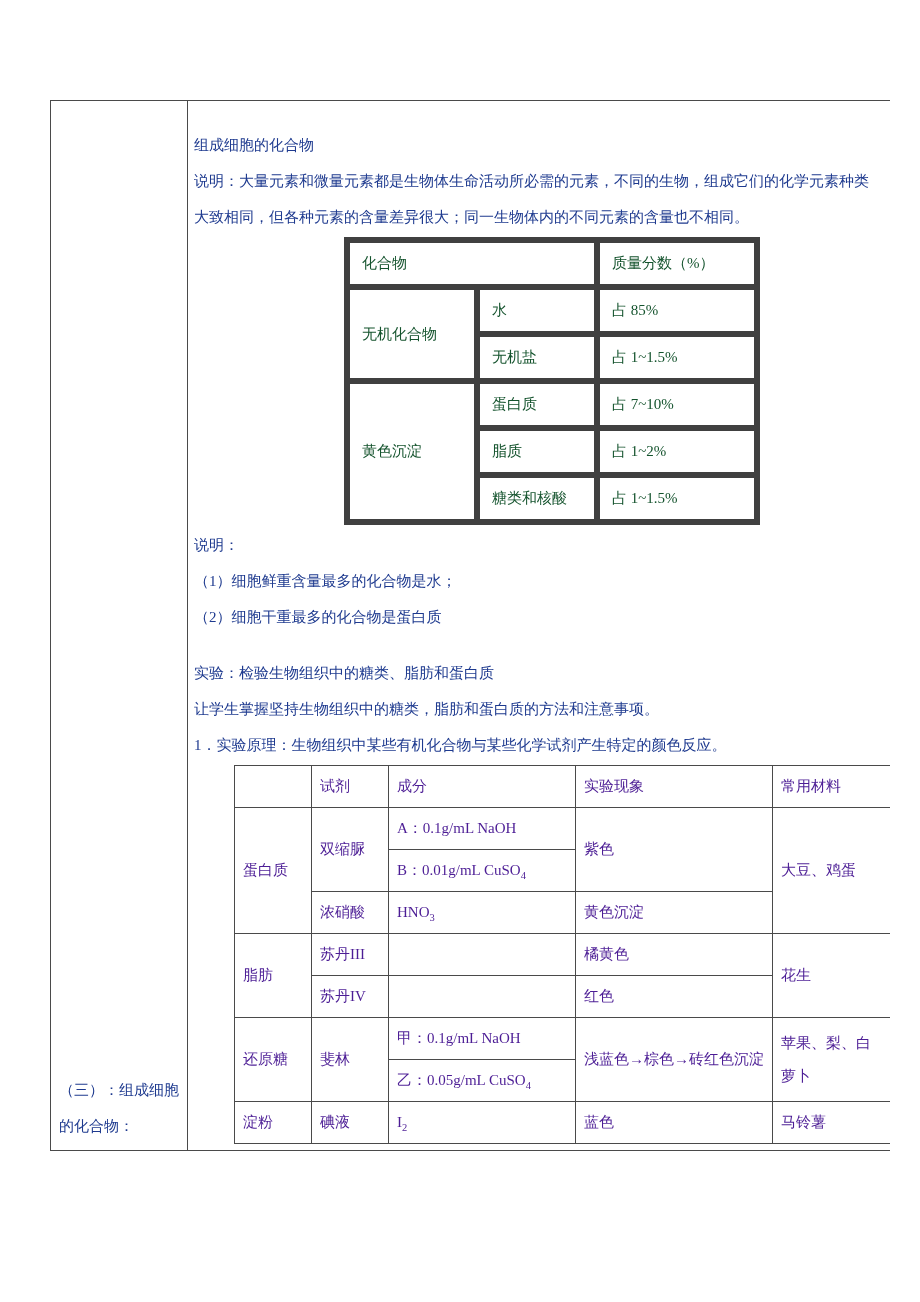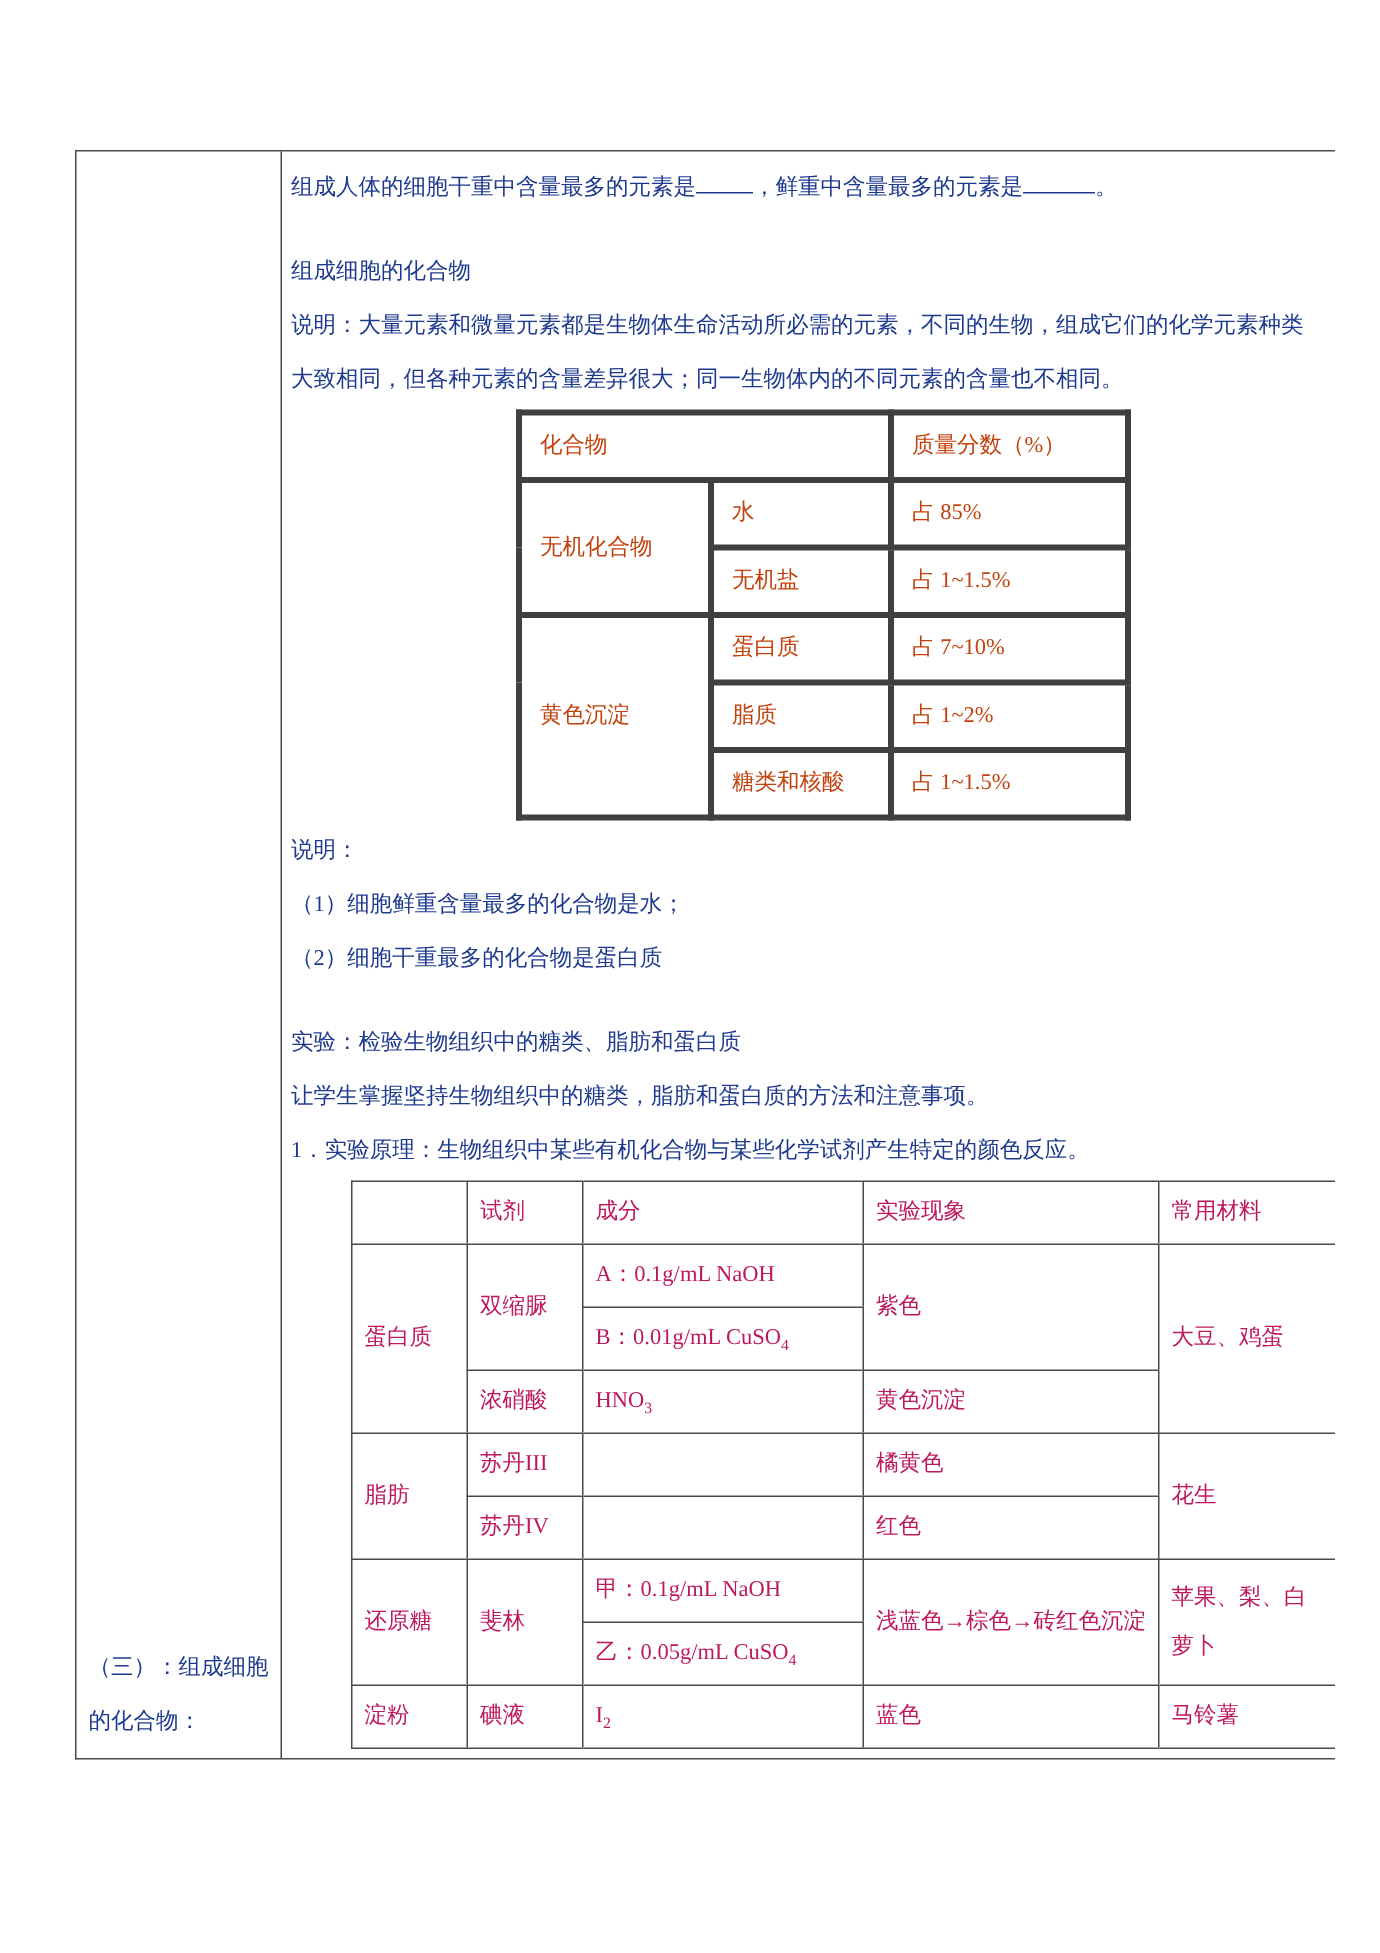--- a/index.html
+++ b/index.html
@@ -44,59 +44,56 @@
     height: 0.9em;
     vertical-align: baseline;
   }
   .tbl {
     border-collapse: collapse;
     margin-left: 150px;
     margin-top: 2px;
     margin-bottom: 2px;
   }
   .tbl td {
-    border: 4px solid #404040;
+    border: 6px solid #404040;
     padding: 4px 12px;
     line-height: 2.2;
-    color: #c2410c;
+    color: #14532d;
     vertical-align: middle;
   }
   .tbl2 {
     border-collapse: collapse;
     margin-left: 40px;
     margin-top: 2px;
     width: calc(100% - 40px);
   }
   .tbl2 td {
     border: 1px solid #4a4a4a;
     border-right: none;
     padding: 4px 8px;
     line-height: 2.2;
-    color: #be185d;
+    color: #4c1d95;
     vertical-align: middle;
   }
   .tbl2 tr td:first-child { border-left: 1px solid #4a4a4a; }
   .bold { font-weight: normal; }
   .sub { font-size: 0.7em; vertical-align: sub; }
 </style>
 </head>
 <body>
 
 <div class="page">
   <div class="outer">
 
     <div class="col-left">
       <div>（三）：组成细胞的化合物：</div>
     </div>
 
     <div class="col-right">
 
-      <p class="para">
-        <span>组成人体的细胞干重中含量最多的元素是</span><span class="blank" style="width:38px"></span><span>，鲜重中含量最多的元素是</span><span class="blank" style="width:48px"></span><span>。</span>
-      </p>
       <p class="para" style="margin-top:20px">组成细胞的化合物</p>
 
       <p class="para">说明：大量元素和微量元素都是生物体生命活动所必需的元素，不同的生物，组成它们的化学元素种类大致相同，但各种元素的含量差异很大；同一生物体内的不同元素的含量也不相同。</p>
 
       <table class="tbl">
         <tbody>
             <tr>
           <td colspan="2" style="width:220px">化合物</td>
           <td style="width:130px">质量分数（%）</td>
         </tr>

